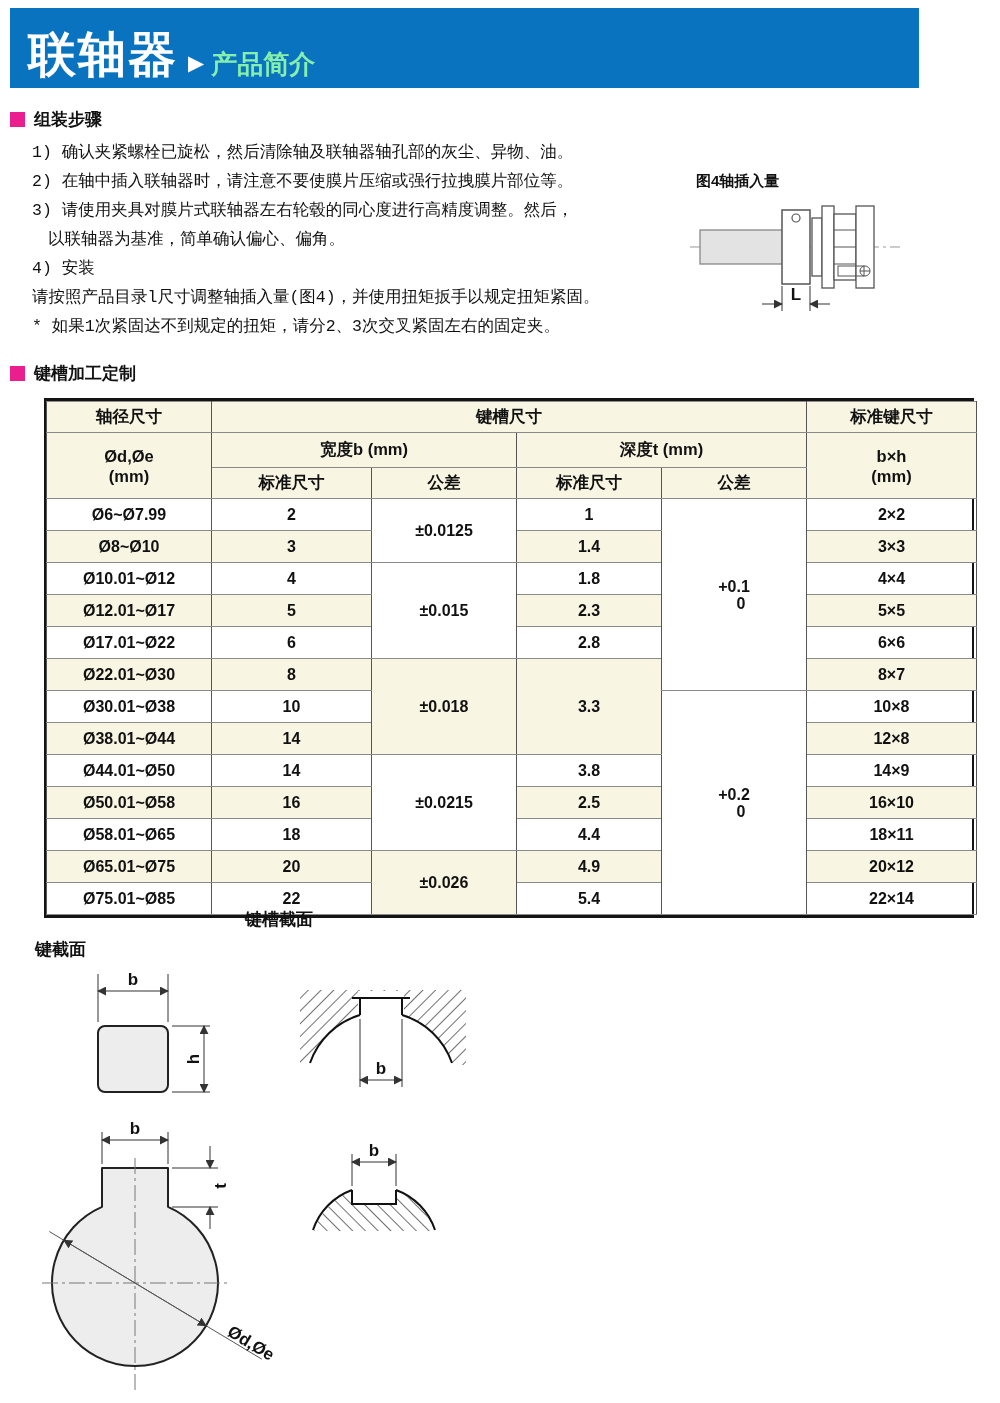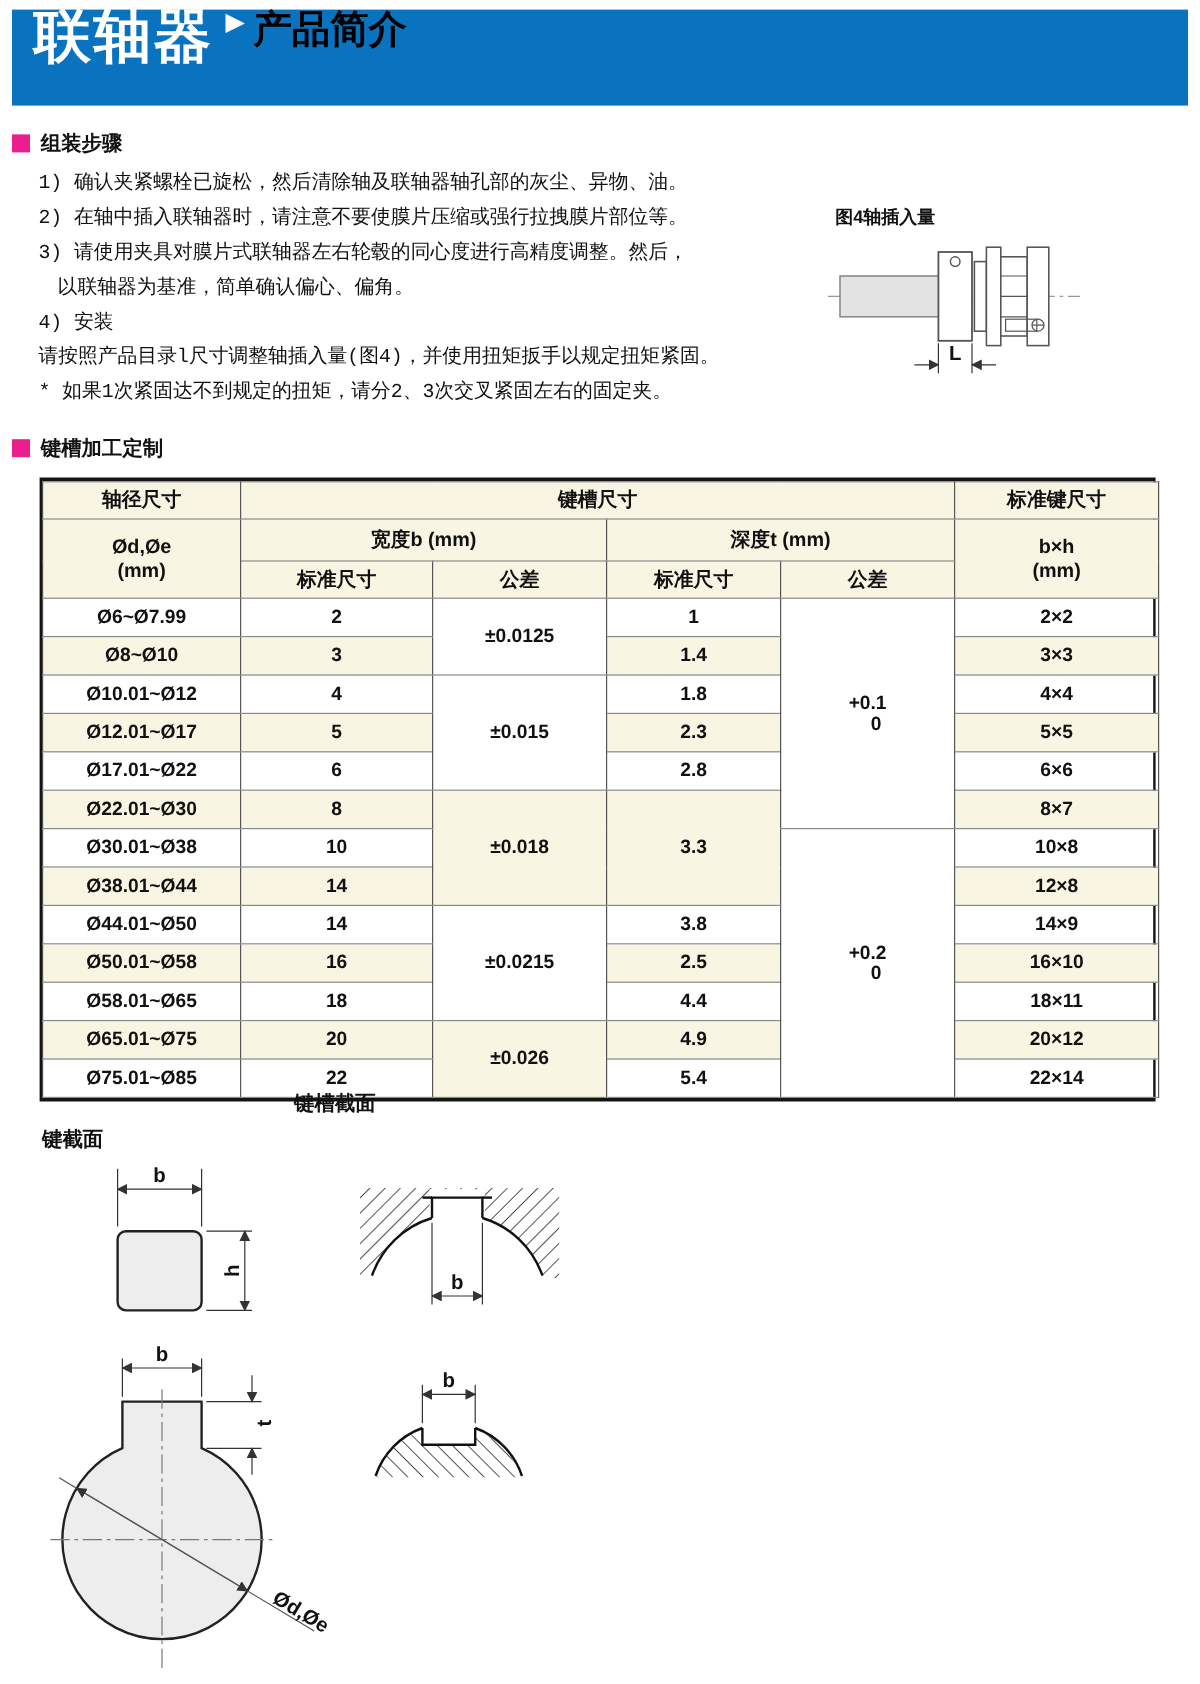--- a/index.html
+++ b/index.html
@@ -1,42 +1,42 @@
 <!DOCTYPE html>
 <html><head>
 <meta charset="utf-8">
 <style>
   html,body{margin:0;padding:0;background:#fff;}
   #page{position:relative;width:1000px;height:1403px;background:#fff;overflow:hidden;
         font-family:"Liberation Sans",sans-serif;color:#111;}
 
   
-  .banner{position:absolute;left:10px;top:8px;width:980px;height:80px;background:#0a73c0;
-          display:flex;align-items:flex-start;padding:0 0 9px 18px;box-sizing:border-box;}
+  .banner{position:absolute;left:10px;top:8px;width:909px;height:80px;background:#0a73c0;
+          display:flex;align-items:flex-end;padding:0 0 9px 18px;box-sizing:border-box;}
   .banner-title{color:#fff;font-size:48px;font-weight:bold;line-height:1;letter-spacing:2px;}
   .banner-arrow{color:#fff;font-size:21px;line-height:1;margin:0 7px 6px 10px;}
-  .banner-subtitle{color:#000000;font-size:32px;font-weight:bold;line-height:1;margin-bottom:2px;}
+  .banner-subtitle{color:#86efac;font-size:26px;font-weight:bold;line-height:1;margin-bottom:2px;}
 
   
   .sec-head{display:flex;align-items:center;gap:9px;}
   .sq{width:15px;height:15px;background:#ea1e8c;flex:0 0 auto;}
   .sec-title{font-size:17px;font-weight:bold;}
 
   .assembly{position:absolute;left:10px;top:108px;width:680px;}
   .steps{margin:7px 0 0 22px;font-family:Liberation Mono, monospace;}
   .step-line{font-size:16.5px;line-height:29px;white-space:nowrap;}
   .step-line.indent{padding-left:16px;}
 
   .keyway-head{position:absolute;left:10px;top:362px;}
 
   
   .fig4{position:absolute;left:688px;top:170px;width:300px;height:150px;margin:0;}
 
   
-  .tablewrap{position:absolute;left:33px;top:398px;width:930px;box-sizing:border-box;
+  .tablewrap{position:absolute;left:44px;top:398px;width:930px;box-sizing:border-box;
              border:2px solid #141414;border-top-width:3px;border-bottom-width:3px;}
   table.kw{border-collapse:collapse;table-layout:fixed;width:100%;}
   table.kw th,table.kw td{border:1px solid #8a8a8a;border-left-color:#555;border-right-color:#555;
              text-align:center;vertical-align:middle;padding:0;font-size:16px;font-weight:bold;}
   table.kw thead th{background:#f8f5e3;height:30px;font-size:16.5px;}
   table.kw thead tr:nth-child(2) th{height:34px;}
   table.kw tbody tr{height:32px;}
   table.kw tbody tr:nth-child(even){background:#f8f5e3;}
   .two-line div{line-height:20px;}
   .tol-sub{transform:translateX(7px);line-height:16px;}

